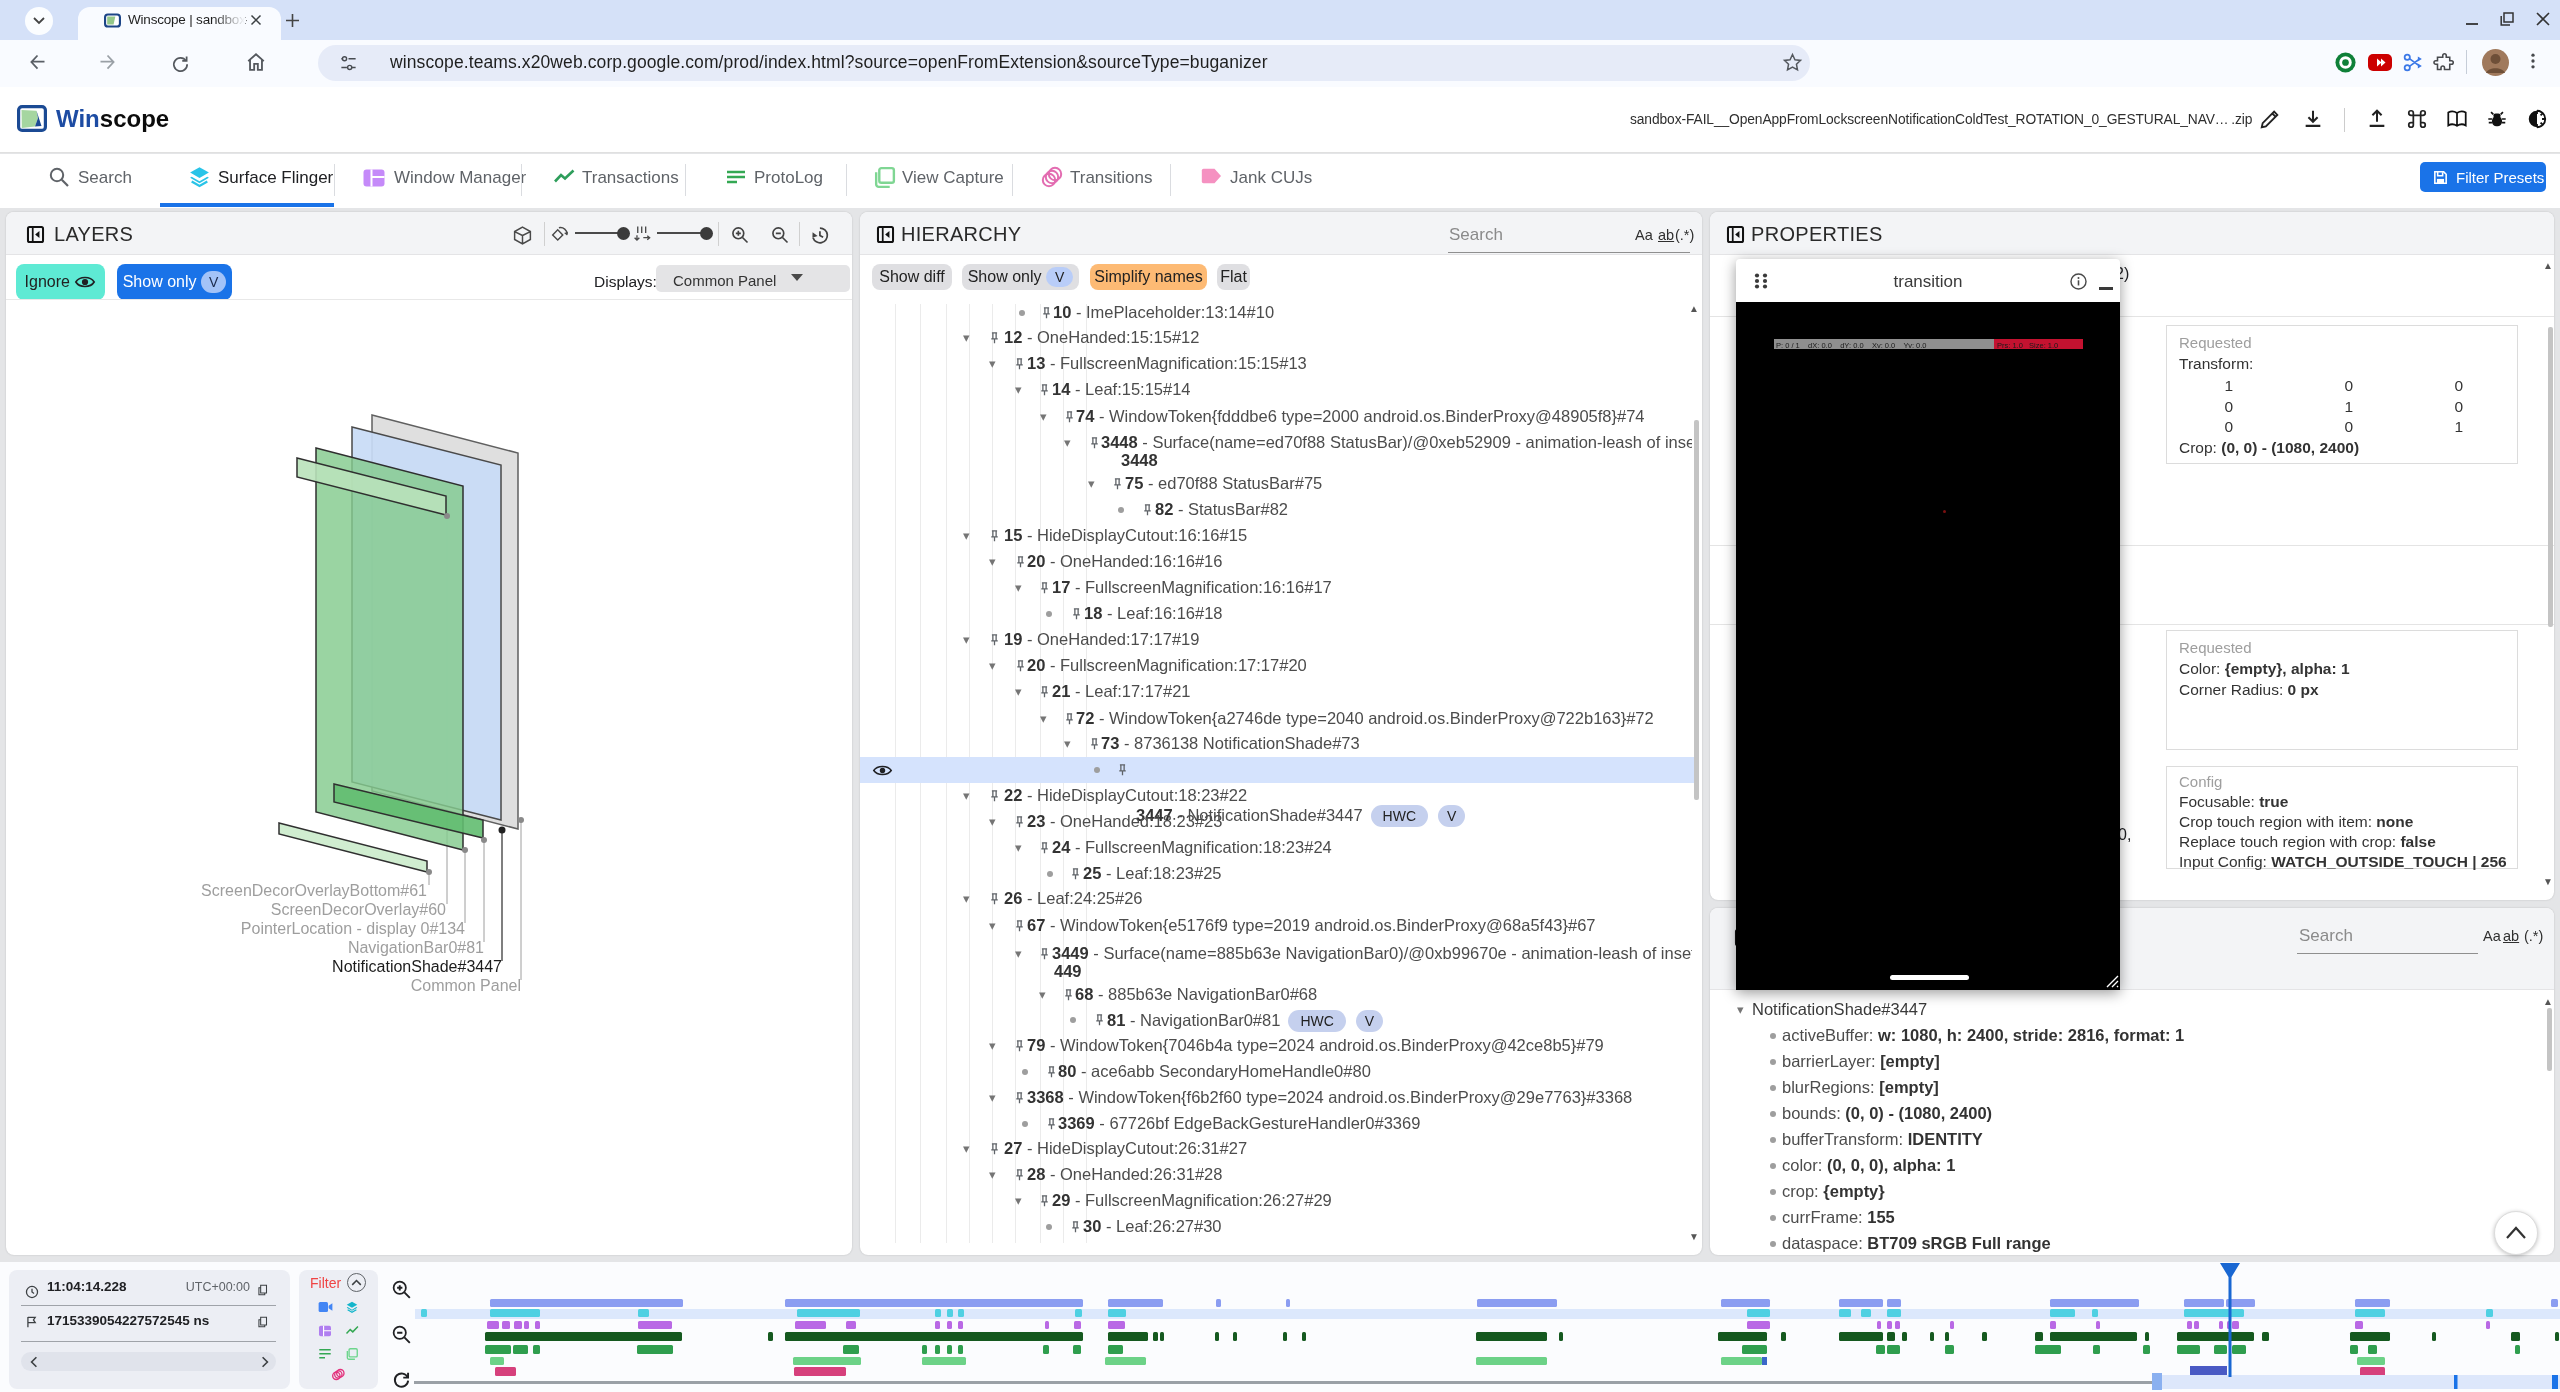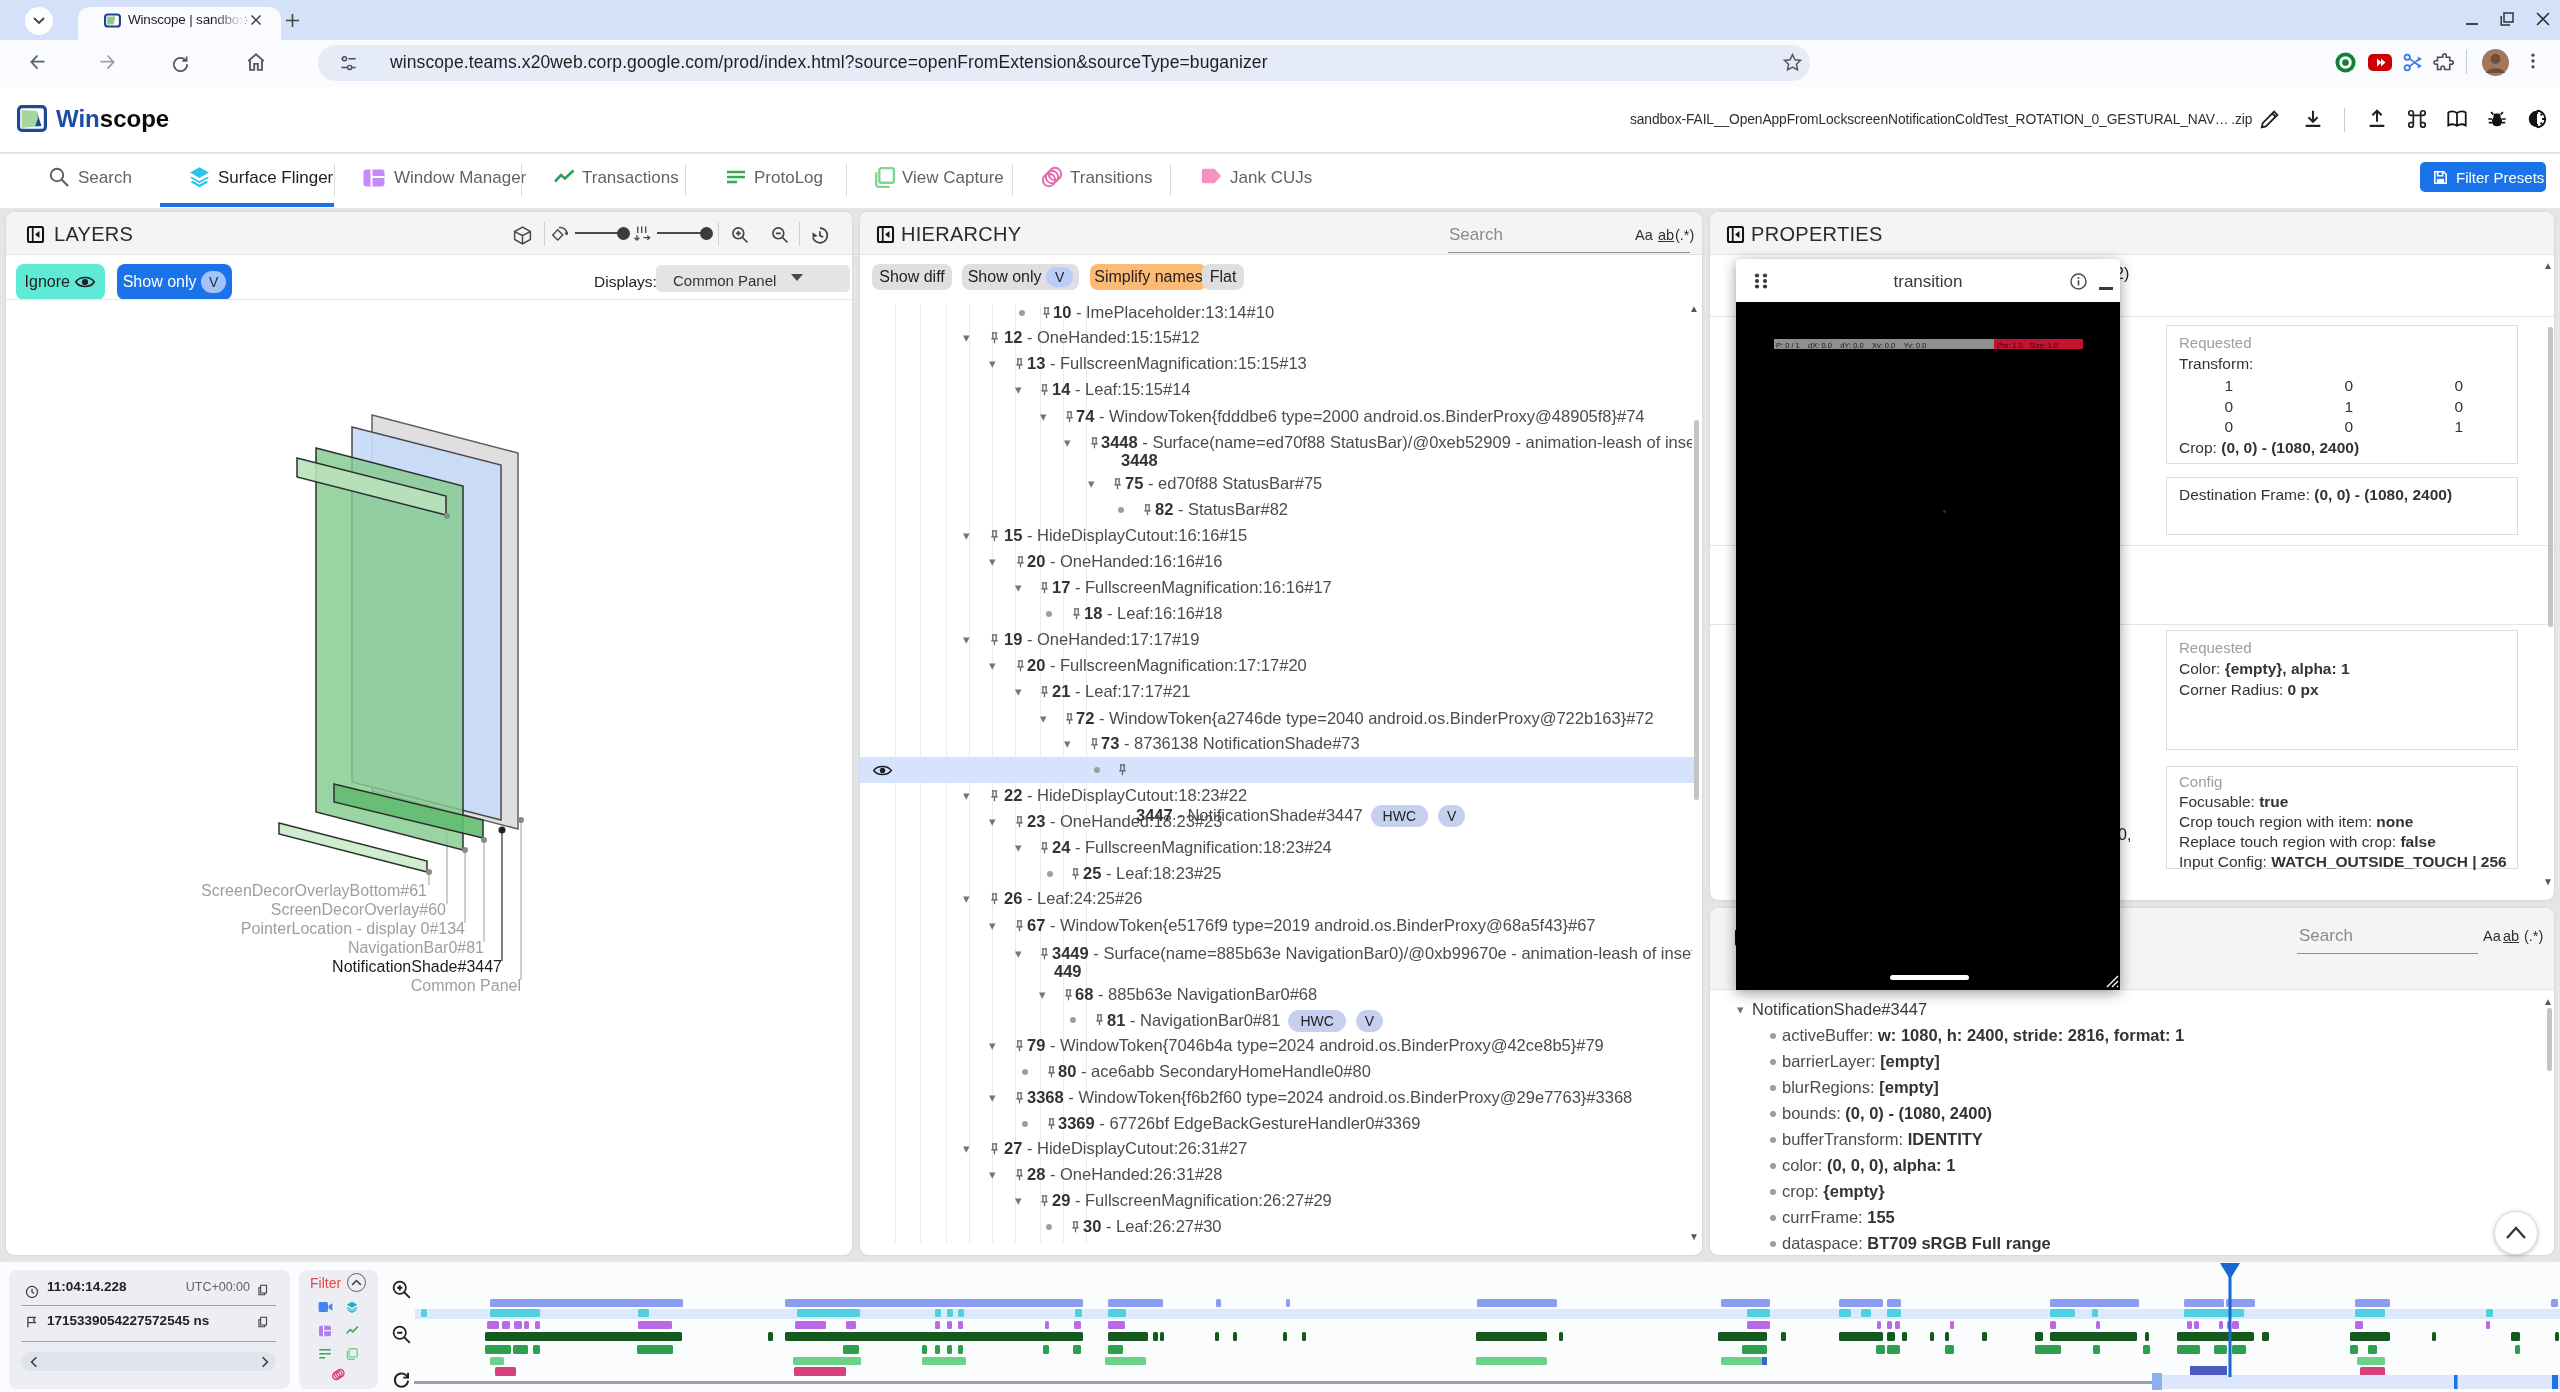--- a/index.html
+++ b/index.html
@@ -331,21 +331,21 @@
     </svg>
   <div class="ctitle" style="left:41px;">HIERARCHY</div>
   <div class="abs" style="left:589px;top:13px;font-size:17px;color:#8a8a8a;">Search</div>
   <div class="abs" style="left:588px;top:40px;width:242px;height:1px;background:#8f8f8f;"></div>
   <div class="abs" style="left:775px;top:15px;font-size:14.5px;color:#2f2f2f;">Aa</div>
   <div class="abs" style="left:798px;top:15px;font-size:14.5px;color:#2f2f2f;text-decoration:underline;">ab</div>
   <div class="abs" style="left:815px;top:15px;font-size:14.5px;color:#2f2f2f;">(.*)</div>
   <div class="gbtn" style="left:12px;top:52px;width:80px;height:26px;background:#dfdfe2;">Show diff</div>
   <div class="gbtn" style="left:102px;top:52px;width:117px;height:26px;background:#dfdfe2;">Show only&nbsp;<span class="chip" style="background:#b9cdf8;height:20px;line-height:20px;padding:0 9px;">V</span></div>
   <div class="gbtn" style="left:230px;top:52px;width:117px;height:26px;background:#fdba74;">Simplify names</div>
-  <div class="gbtn" style="left:342px;top:52px;width:42px;height:26px;background:#dfdfe2;">Flat</div>
+  <div class="gbtn" style="left:357px;top:52px;width:33px;height:26px;background:#dfdfe2;">Flat</div>
 
   <div class="guide" style="left:35px;top:92px;height:939px;"></div>
   <div class="guide" style="left:60px;top:92px;height:939px;"></div>
   <div class="guide" style="left:86px;top:92px;height:939px;"></div>
   <div class="guide" style="left:109px;top:92px;height:939px;"></div>
   <div class="guide" style="left:132px;top:92px;height:939px;"></div>
   <div class="guide" style="left:155px;top:92px;height:939px;"></div>
   <div class="guide" style="left:180px;top:92px;height:939px;"></div>
   <div class="guide" style="left:203px;top:92px;height:939px;"></div>
   <div class="guide" style="left:226px;top:92px;height:939px;"></div>
@@ -555,23 +555,20 @@
     <div class="abs" style="left:30px;top:51px;width:36px;text-align:right;">1</div>
       <div class="abs" style="left:150px;top:51px;width:36px;text-align:right;">0</div>
       <div class="abs" style="left:260px;top:51px;width:36px;text-align:right;">0</div>
     <div class="abs" style="left:30px;top:72px;width:36px;text-align:right;">0</div>
       <div class="abs" style="left:150px;top:72px;width:36px;text-align:right;">1</div>
       <div class="abs" style="left:260px;top:72px;width:36px;text-align:right;">0</div>
     <div class="abs" style="left:30px;top:92px;width:36px;text-align:right;">0</div>
       <div class="abs" style="left:150px;top:92px;width:36px;text-align:right;">0</div>
       <div class="abs" style="left:260px;top:92px;width:36px;text-align:right;">1</div>
     <div class="abs" style="left:12px;top:113px;">Crop: <b>(0, 0) - (1080, 2400)</b></div>
-  </div>
-  <div class="pbox" style="left:456px;top:265px;width:352px;height:58px;">
-    <div class="abs" style="left:12px;top:8px;">Destination Frame: <b>(0, 0) - (1080, 2400)</b></div>
   </div>
   <div class="pbox" style="left:456px;top:418px;width:352px;height:120px;">
     <div class="abs plbl" style="left:12px;top:8px;">Requested</div>
     <div class="abs" style="left:12px;top:29px;">Color: <b>{empty}, alpha: 1</b></div>
     <div class="abs" style="left:12px;top:50px;">Corner Radius: <b>0 px</b></div>
   </div>
   <div class="pbox" style="left:456px;top:554px;width:352px;height:103px;">
     <div class="abs plbl" style="left:12px;top:6px;">Config</div>
     <div class="abs" style="left:12px;top:26px;">Focusable: <b>true</b></div>
     <div class="abs" style="left:12px;top:46px;">Crop touch region with item: <b>none</b></div>

